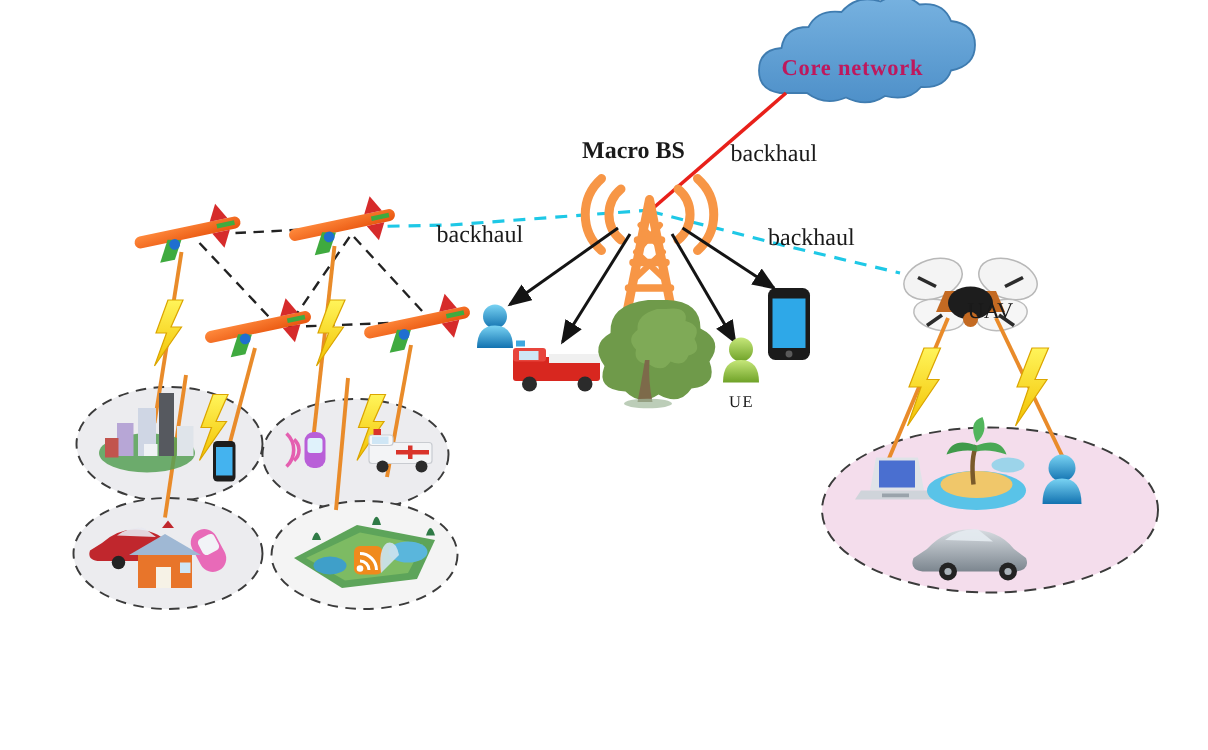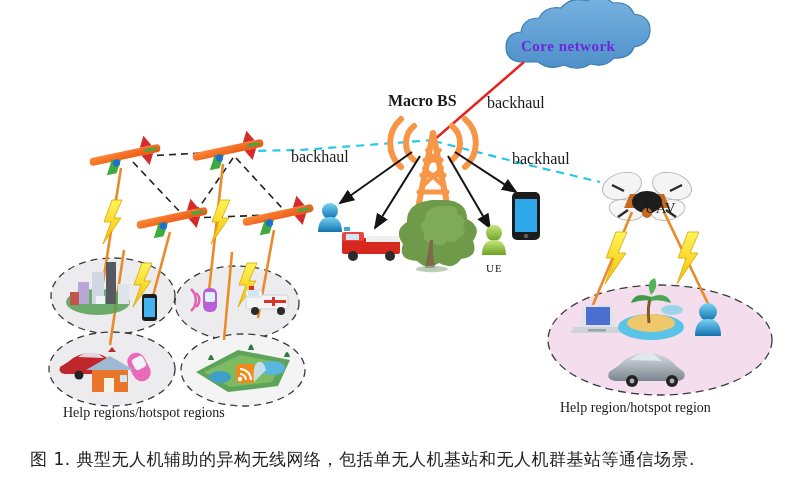--- a/index.html
+++ b/index.html
@@ -4,21 +4,21 @@
 <style>
   html,body{margin:0;padding:0;}
   body{
     width:805px;height:500px;background:#ffffff;
     font-family:"Liberation Serif", serif;
     position:relative;overflow:hidden;
   }
   #stage{position:absolute;left:0;top:0;width:805px;height:500px;}
   svg.layer{position:absolute;left:0;top:0;width:805px;height:500px;}
   .lbl{position:absolute;color:#1a1a1a;white-space:nowrap;}
-  .lbl-core{font-weight:bold;font-size:15px;letter-spacing:.5px;color:#6d28d9;}
+  .lbl-core{font-weight:bold;font-size:15px;letter-spacing:.5px;color:#be185d;}
   .lbl-macro{font-weight:bold;font-size:16px;}
   .lbl-backhaul{font-size:16px;}
   .lbl-swarm{font-size:15px;}
   .lbl-uav{font-size:15px;margin-top:48px;}
   .lbl-ue{font-size:11px;letter-spacing:1px;}
   .lbl-region{font-size:14px;}
   .caption{
     position:absolute;left:30px;top:448px;width:760px;
     font-size:17px;color:#222;
     font-family:"DejaVu Sans", sans-serif;
@@ -321,19 +321,16 @@
 
   <div class="lbl lbl-backhaul" style="left:291px;top:148px;">backhaul</div>
 
   <div class="lbl lbl-backhaul" style="left:512px;top:150px;">backhaul</div>
 
 
   <div class="lbl lbl-uav" style="left:645px;top:152px;">UAV</div>
 
   <div class="lbl lbl-ue" style="left:486px;top:262px;">UE</div>
 
-  <div class="lbl lbl-region" style="left:63px;top:405px;">Help regions/hotspot regions</div>
-
-  <div class="lbl lbl-region" style="left:560px;top:400px;">Help region/hotspot region</div>
-
-  <div class="caption">图 1. 典型无人机辅助的异构无线网络，包括单无人机基站和无人机群基站等通信场景.</div>
+
+
 
 </div>
 
 </body></html>

